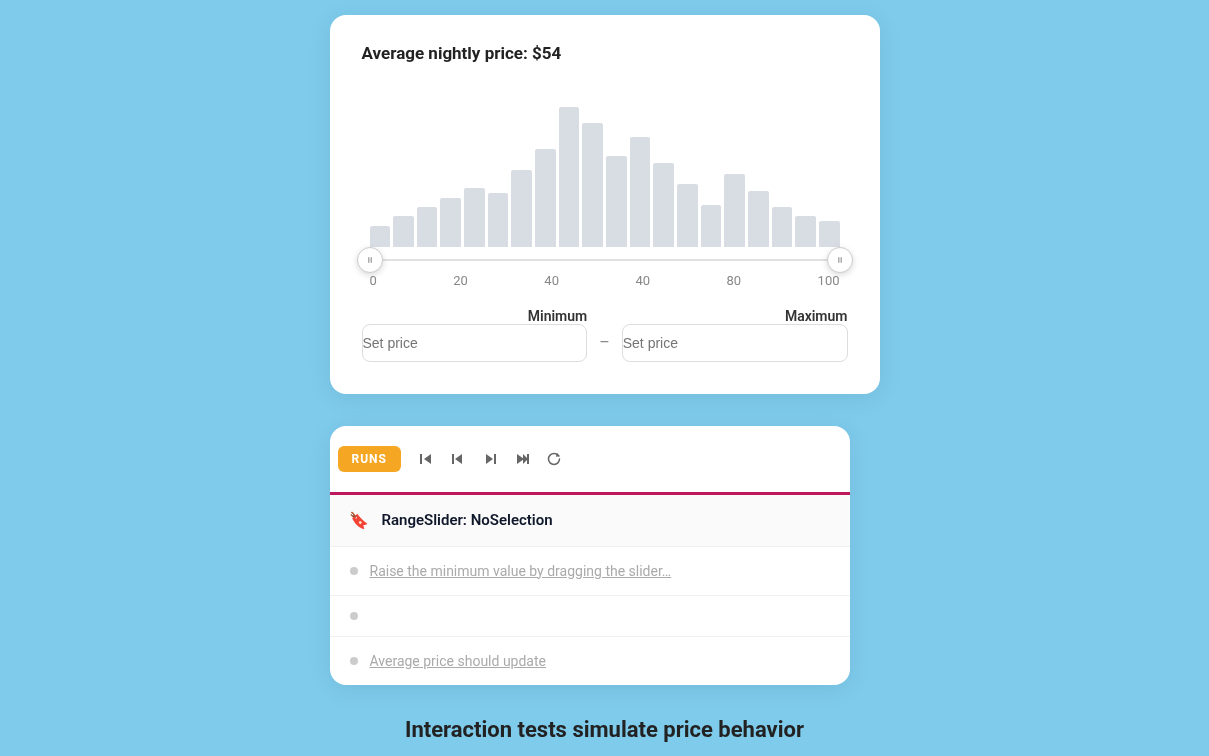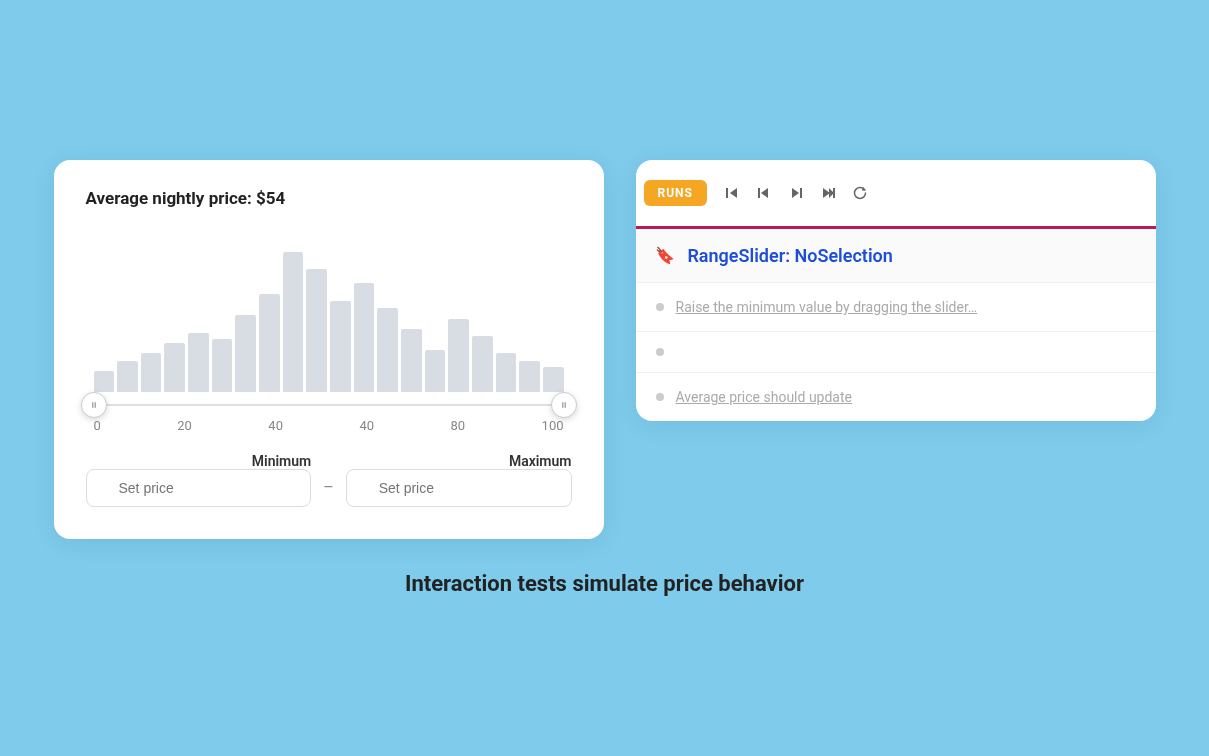--- a/index.html
+++ b/index.html
@@ -18,21 +18,21 @@
 
     .main-content {
       display: flex;
       flex-direction: column;
       align-items: center;
       gap: 32px;
     }
 
     .cards-row {
       display: flex;
-      flex-direction: row;
+      flex-direction: column;
       gap: 32px;
       align-items: flex-start;
     }
 
     
     .left-card {
       background: white;
       border-radius: 16px;
       padding: 28px 32px 32px 32px;
       width: 550px;
@@ -119,21 +119,21 @@
 
     .input-label {
       font-size: 14px;
       font-weight: 600;
       color: #333;
     }
 
     .price-input {
       border: 1.5px solid #ddd;
       border-radius: 8px;
-      padding: 10px 32px;
+      padding: 10px 0;
       font-size: 14px;
       color: #bbb;
       outline: none;
       width: 100%;
     }
 
     .dash-separator {
       padding: 0 12px;
       padding-bottom: 10px;
       font-size: 16px;
@@ -204,23 +204,23 @@
       background: #fafafa;
     }
 
     .bookmark-icon {
       color: #4ab4d8;
       font-size: 16px;
       flex-shrink: 0;
     }
 
     .test-name-active {
-      font-size: 18px;
+      font-size: 15px;
       font-weight: 600;
-      color: #1d4ed8;
+      color: #0f172a;
     }
 
     .dot-icon {
       width: 8px;
       height: 8px;
       border-radius: 50%;
       background: #ccc;
       flex-shrink: 0;
     }
 

